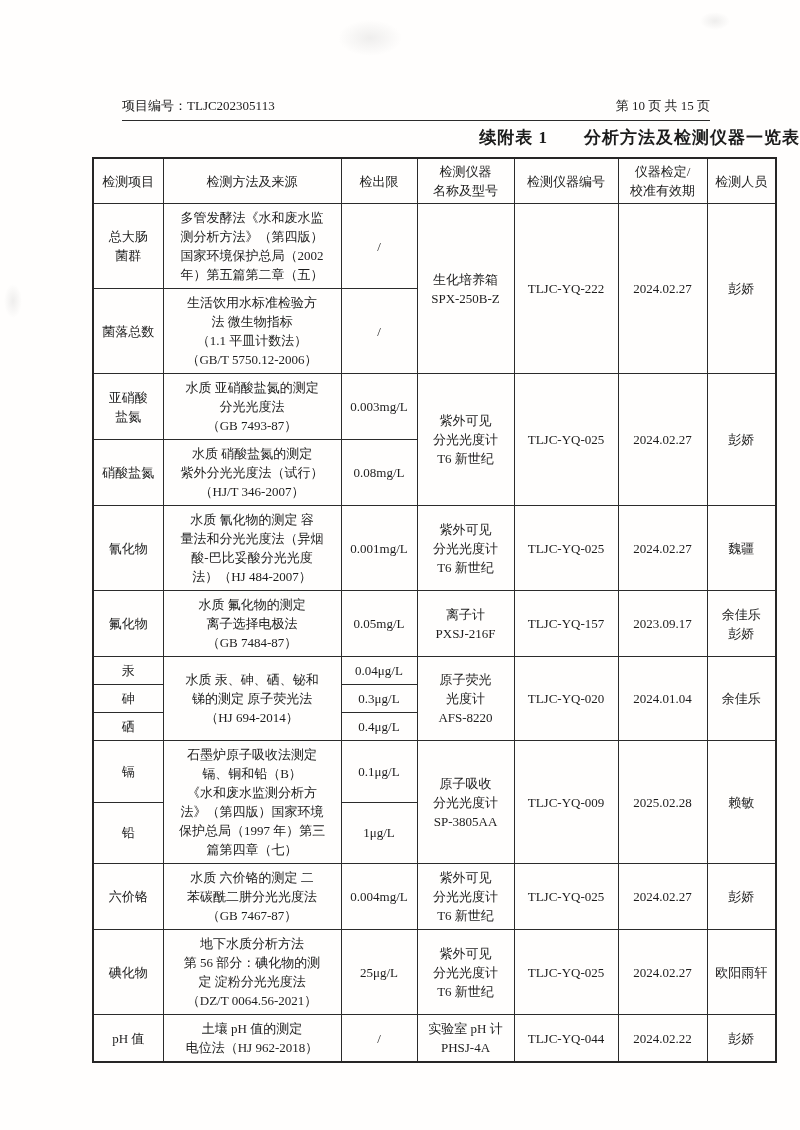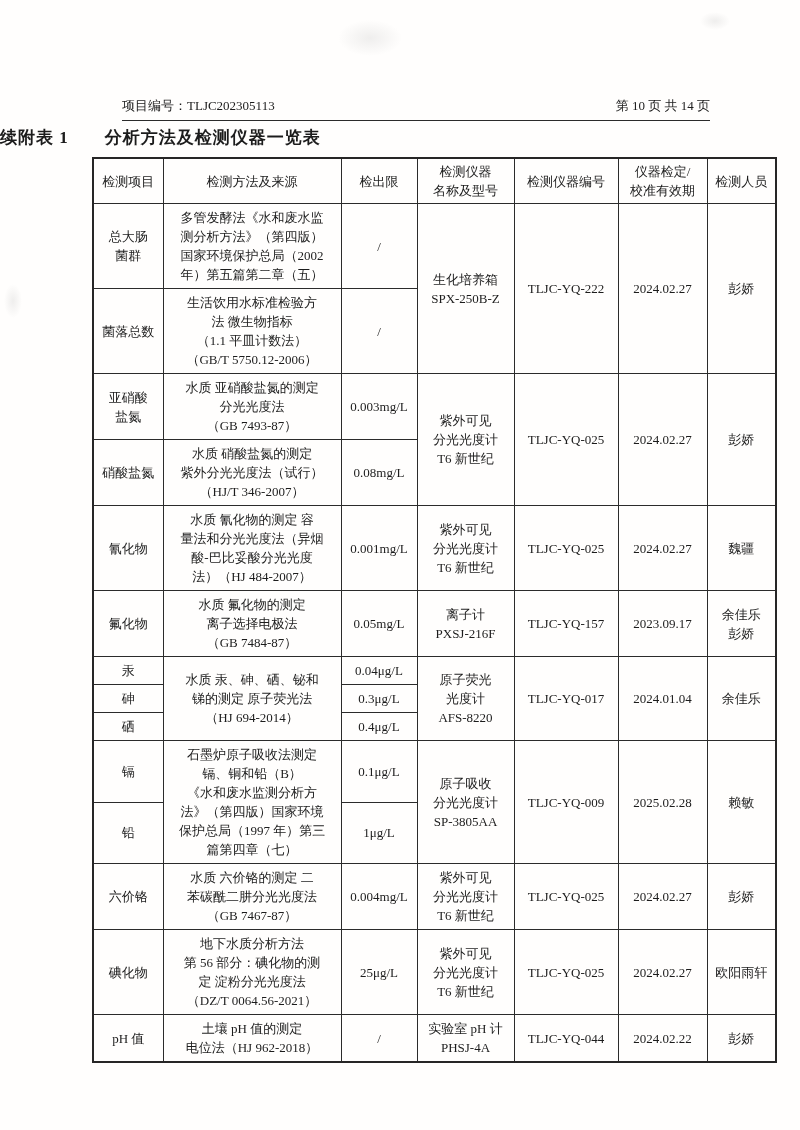--- a/index.html
+++ b/index.html
@@ -17,21 +17,21 @@
     display:flex;
     justify-content:space-between;
     align-items:flex-end;
     font-size:13px;
     padding-bottom:5px;
     border-bottom:1.6px solid #2b2b2b;
     white-space:pre;
   }
   .doc-title{
     margin-top:5px;
-    text-align:left;
+    text-align:right;
     font-size:17px;
     font-weight:bold;
     letter-spacing:1px;
     white-space:pre;
   }
   table.main{
     border-collapse:collapse;
     table-layout:fixed;
     width:683px;
     margin:8px 0 0 92px;
@@ -62,21 +62,21 @@
 </head>
 <body>
 
 <div class="page">
   <div class="smudge s1"></div>
   <div class="smudge s2"></div>
   <div class="smudge s3"></div>
 
   <div class="doc-header">
     <span>项目编号：TLJC202305113</span>
-    <span>第 10 页 共 14 页</span>
+    <span>第 10 页 共 15 页</span>
   </div>
 
   <div class="doc-title">续附表 1　　分析方法及检测仪器一览表</div>
 
   <table class="main">
     <colgroup>
       <col class="c1">
         <col class="c2">
         <col class="c3">
         <col class="c4">
@@ -175,21 +175,21 @@
 
       <tr>
         <td>汞</td>
         <td rowspan="3">水质 汞、砷、硒、铋和
 锑的测定 原子荧光法
 （HJ 694-2014）</td>
         <td>0.04μg/L</td>
         <td rowspan="3">原子荧光
 光度计
 AFS-8220</td>
-        <td rowspan="3">TLJC-YQ-017</td>
+        <td rowspan="3">TLJC-YQ-020</td>
         <td rowspan="3">2024.01.04</td>
         <td rowspan="3">余佳乐</td>
       </tr>
       <tr>
         <td>砷</td>
         <td>0.3μg/L</td>
       </tr>
       <tr>
         <td>硒</td>
         <td>0.4μg/L</td>

